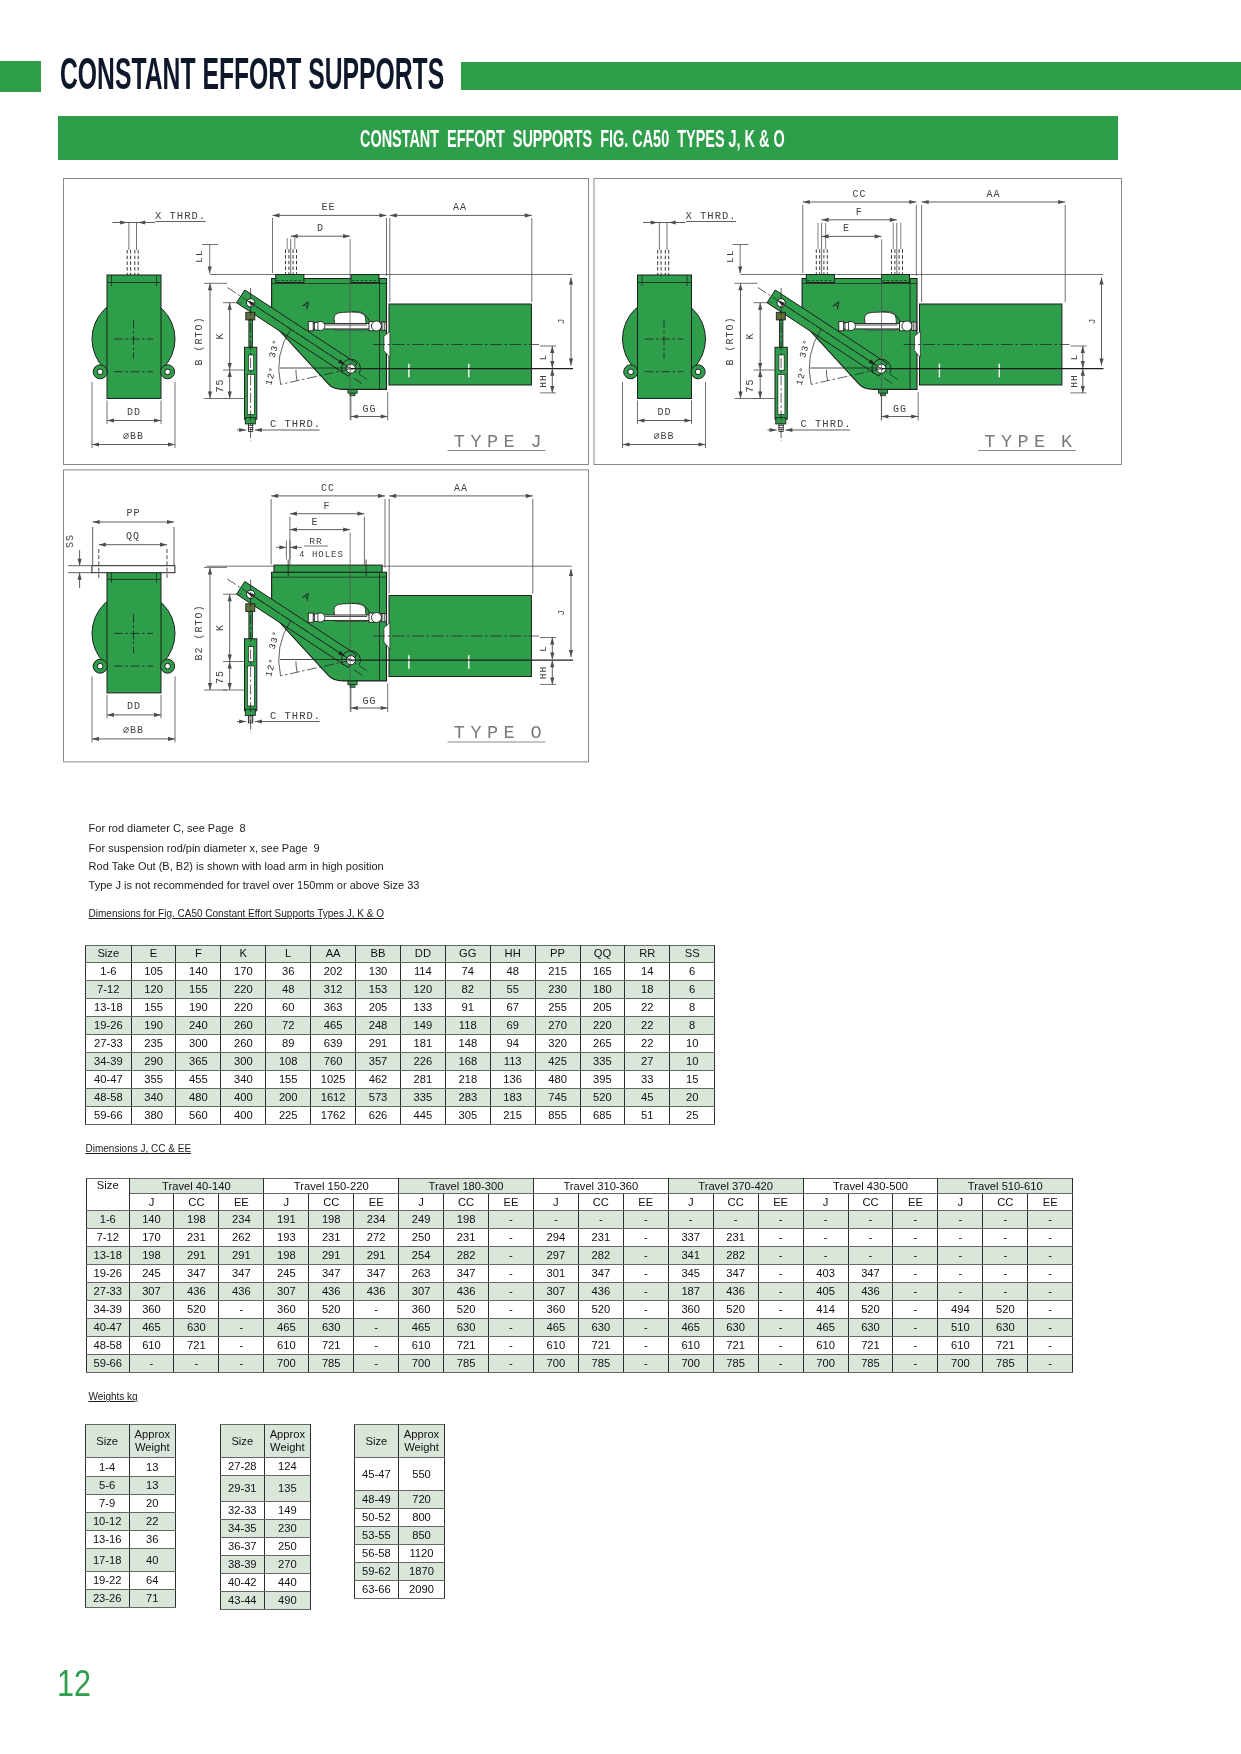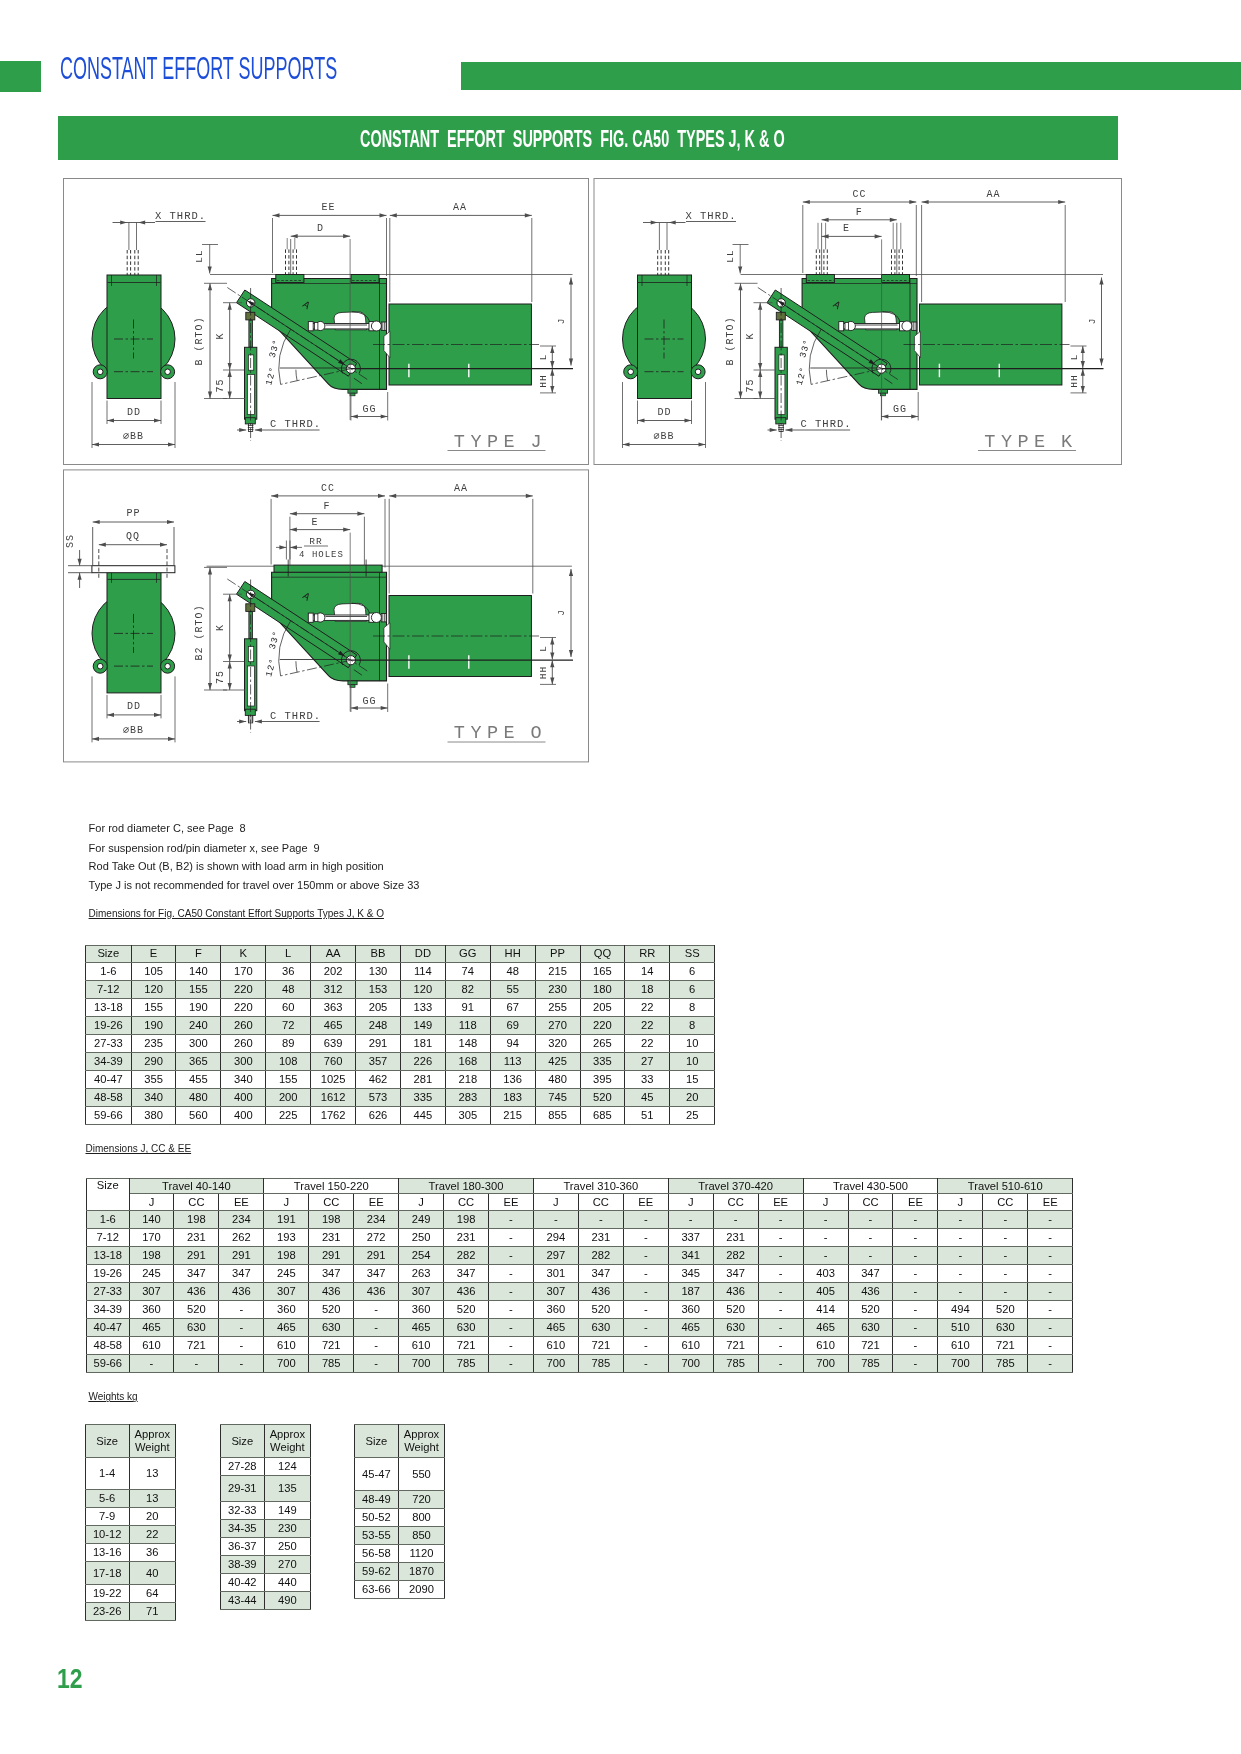--- a/index.html
+++ b/index.html
@@ -11,21 +11,21 @@
 .t .sh td,td.sh,.t td.hd{background:#dae6d9}
 .t tr.sh td{background:#dae6d9}
 .note{position:absolute;font-size:11px;color:#1c1c1c;white-space:nowrap}
 .uh{position:absolute;font-size:10px;color:#1c1c1c;text-decoration:underline;white-space:nowrap}
 .cond{display:inline-block;transform-origin:left center;white-space:nowrap}
 </style></head>
 <body>
 
 <div style="position:absolute;left:0;top:61px;width:41px;height:31px;background:#2f9e4b"></div>
 
-<div style="position:absolute;left:60px;top:51.7px;font-size:32px;line-height:1;font-weight:normal;color:#1d4ed8;letter-spacing:0px">
+<div style="position:absolute;left:60px;top:51.7px;font-size:44px;line-height:1;font-weight:bold;color:#0f172a;letter-spacing:0px">
 <span class="cond" id="title" style="transform:scaleX(0.562)">CONSTANT EFFORT SUPPORTS</span></div>
 
 <div style="position:absolute;left:461px;top:62px;width:780px;height:28px;background:#2f9e4b"></div>
 
 <div style="position:absolute;left:58px;top:116px;width:1060px;height:44px;background:#2f9e4b"></div>
 
 <div style="position:absolute;left:360px;top:127.5px;font-size:23.5px;line-height:1;font-weight:bold;color:#fff">
 <span class="cond" style="transform:scaleX(0.614)">CONSTANT&nbsp; EFFORT&nbsp; SUPPORTS&nbsp; FIG. CA50&nbsp; TYPES J, K &amp; O</span></div>
 
 <svg width="1241" height="800" viewBox="0 0 1241 800" style="position:absolute;left:0;top:0">
@@ -1097,21 +1097,21 @@
   </table>
 
 <div class="uh" style="left:88.4px;top:1391.3px">Weights kg</div>
 
 <table class="t" style="position:absolute;left:84.8px;top:1423.8px">
 <tbody>
       <tr style="height:33.6px">
         <td class="hd" style="width:42.8px">Size</td>
         <td class="hd" style="width:45.4px">Approx Weight</td>
       </tr>
-<tr style="height:32px">
+<tr style="height:19px">
         <td>1-4</td>
         <td>13</td>
       </tr>
 <tr style="height:17.9px" class="sh">
         <td>5-6</td>
         <td>13</td>
       </tr>
 <tr style="height:17.9px">
         <td>7-9</td>
         <td>20</td>
@@ -1210,13 +1210,13 @@
         <td>59-62</td>
         <td>1870</td>
       </tr>
 <tr style="height:17.9px">
         <td>63-66</td>
         <td>2090</td>
       </tr>
 </tbody>
   </table>
 
-<div style="position:absolute;left:57px;top:1666px;font-size:27px;line-height:1;font-weight:bold;color:#2f9e4b">
+<div style="position:absolute;left:57px;top:1666px;font-size:36px;line-height:1;font-weight:normal;color:#2f9e4b">
 <span class="cond" style="transform:scaleX(0.85)">12</span></div>
 </body></html>

